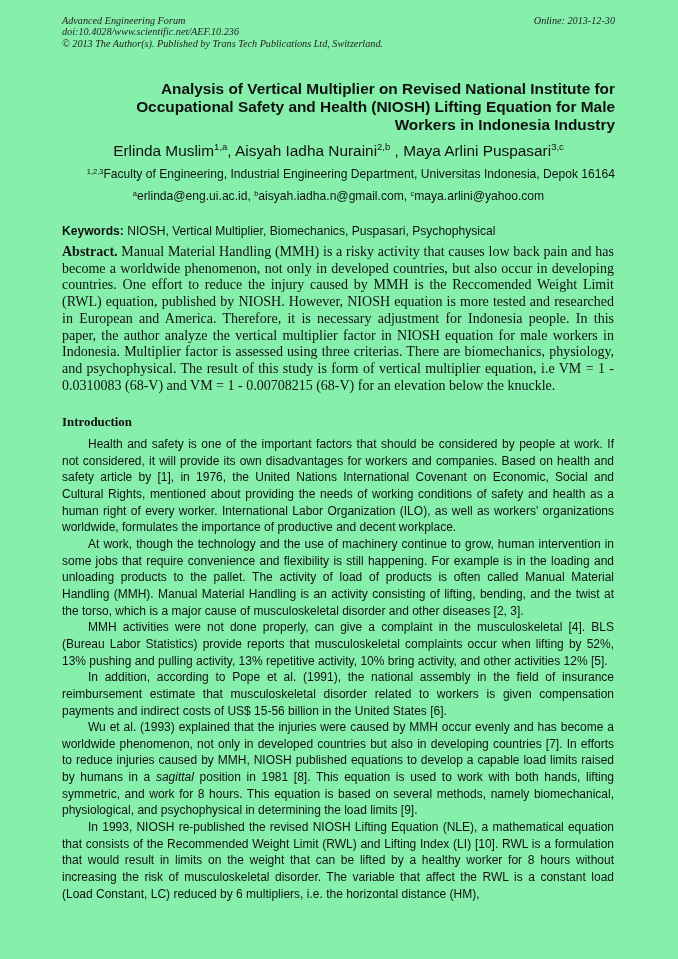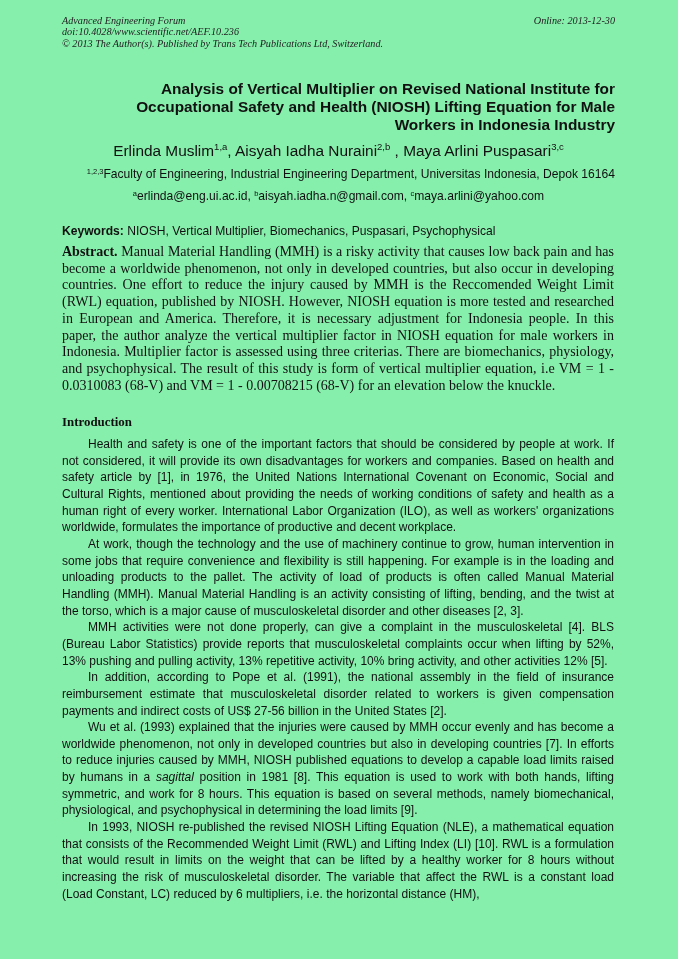--- a/index.html
+++ b/index.html
@@ -73,18 +73,18 @@
   <div class="abstract">
     <b>Abstract.</b><span> Manual Material Handling (MMH) is a risky activity that causes low back pain and has become a worldwide phenomenon, not only in developed countries, but also occur in developing countries. One effort to reduce the injury caused by MMH is the Reccomended Weight Limit (RWL) equation, published by NIOSH. However, NIOSH equation is more tested and researched in European and America. Therefore, it is necessary adjustment for Indonesia people. In this paper, the author analyze the vertical multiplier factor in NIOSH equation for male workers in Indonesia. Multiplier factor is assessed using three criterias. There are biomechanics, physiology, and psychophysical. The result of this study is form of vertical multiplier equation, i.e VM = 1 - 0.0310083 (68-V) and VM = 1 - 0.00708215 (68-V) for an elevation below the knuckle.</span>
   </div>
 
   <div class="section-heading">Introduction</div>
 
   <div class="body">
     <p>Health and safety is one of the important factors that should be considered by people at work. If not considered, it will provide its own disadvantages for workers and companies. Based on health and safety article by [1], in 1976, the United Nations International Covenant on Economic, Social and Cultural Rights, mentioned about providing the needs of working conditions of safety and health as a human right of every worker. International Labor Organization (ILO), as well as workers' organizations worldwide, formulates the importance of productive and decent workplace.</p>
     <p>At work, though the technology and the use of machinery continue to grow, human intervention in some jobs that require convenience and flexibility is still happening. For example is in the loading and unloading products to the pallet. The activity of load of products is often called Manual Material Handling (MMH). Manual Material Handling is an activity consisting of lifting, bending, and the twist at the torso, which is a major cause of musculoskeletal disorder and other diseases [2, 3].</p>
     <p>MMH activities were not done properly, can give a complaint in the musculoskeletal [4]. BLS (Bureau Labor Statistics) provide reports that musculoskeletal complaints occur when lifting by 52%, 13% pushing and pulling activity, 13% repetitive activity, 10% bring activity, and other activities 12% [5].</p>
-    <p>In addition, according to Pope et al. (1991), the national assembly in the field of insurance reimbursement estimate that musculoskeletal disorder related to workers is given compensation payments and indirect costs of US$ 27-56 billion in the United States [2].</p>
+    <p>In addition, according to Pope et al. (1991), the national assembly in the field of insurance reimbursement estimate that musculoskeletal disorder related to workers is given compensation payments and indirect costs of US$ 15-56 billion in the United States [6].</p>
     <p><span>Wu et al. (1993) explained that the injuries were caused by MMH occur evenly and has become a worldwide phenomenon, not only in developed countries but also in developing countries [7]. In efforts to reduce injuries caused by MMH, NIOSH published equations to develop a capable load limits raised by humans in a </span><i>sagittal</i><span> position in 1981 [8]. This equation is used to work with both hands, lifting symmetric, and work for 8 hours. This equation is based on several methods, namely biomechanical, physiological, and psychophysical in determining the load limits [9].</span></p>
     <p>In 1993, NIOSH re-published the revised NIOSH Lifting Equation (NLE), a mathematical equation that consists of the Recommended Weight Limit (RWL) and Lifting Index (LI) [10]. RWL is a formulation that would result in limits on the weight that can be lifted by a healthy worker for 8 hours without increasing the risk of musculoskeletal disorder. The variable that affect the RWL is a constant load (Load Constant, LC) reduced by 6 multipliers, i.e. the horizontal distance (HM),</p>
   </div>
 
 </div>
 
 </body></html>

